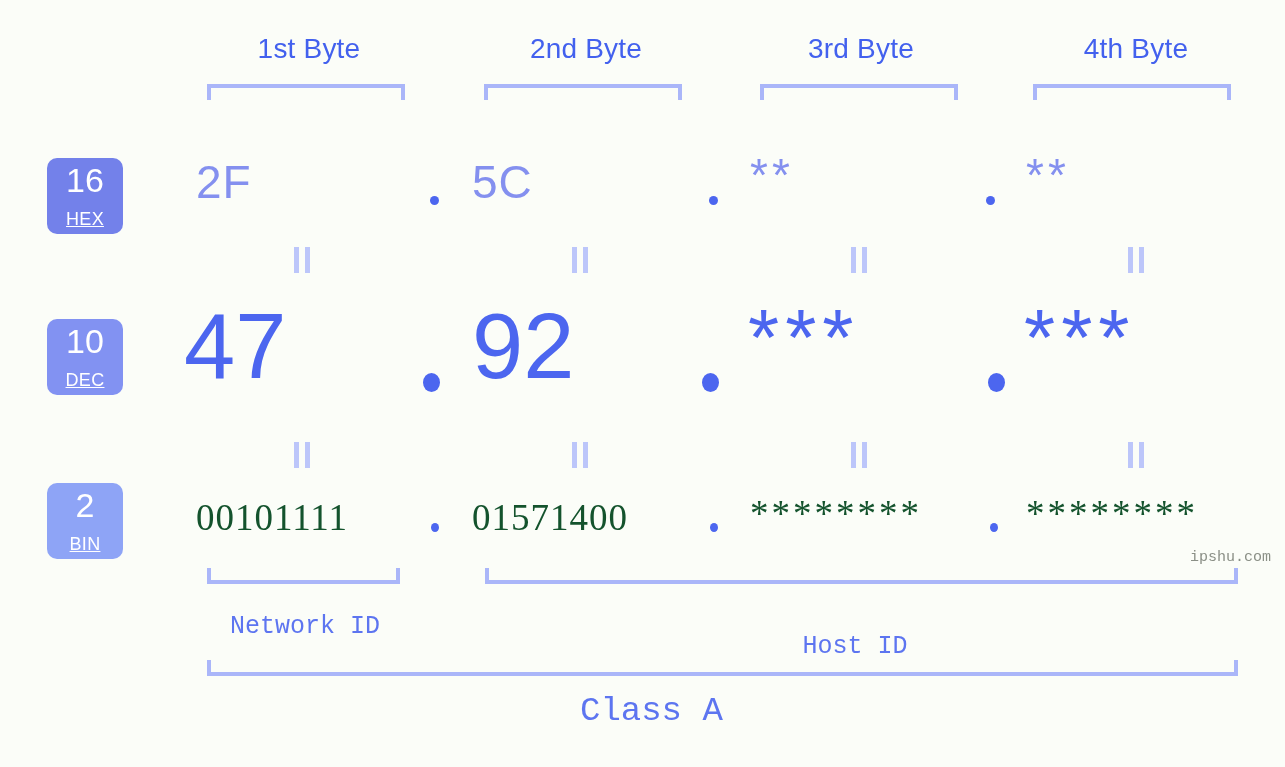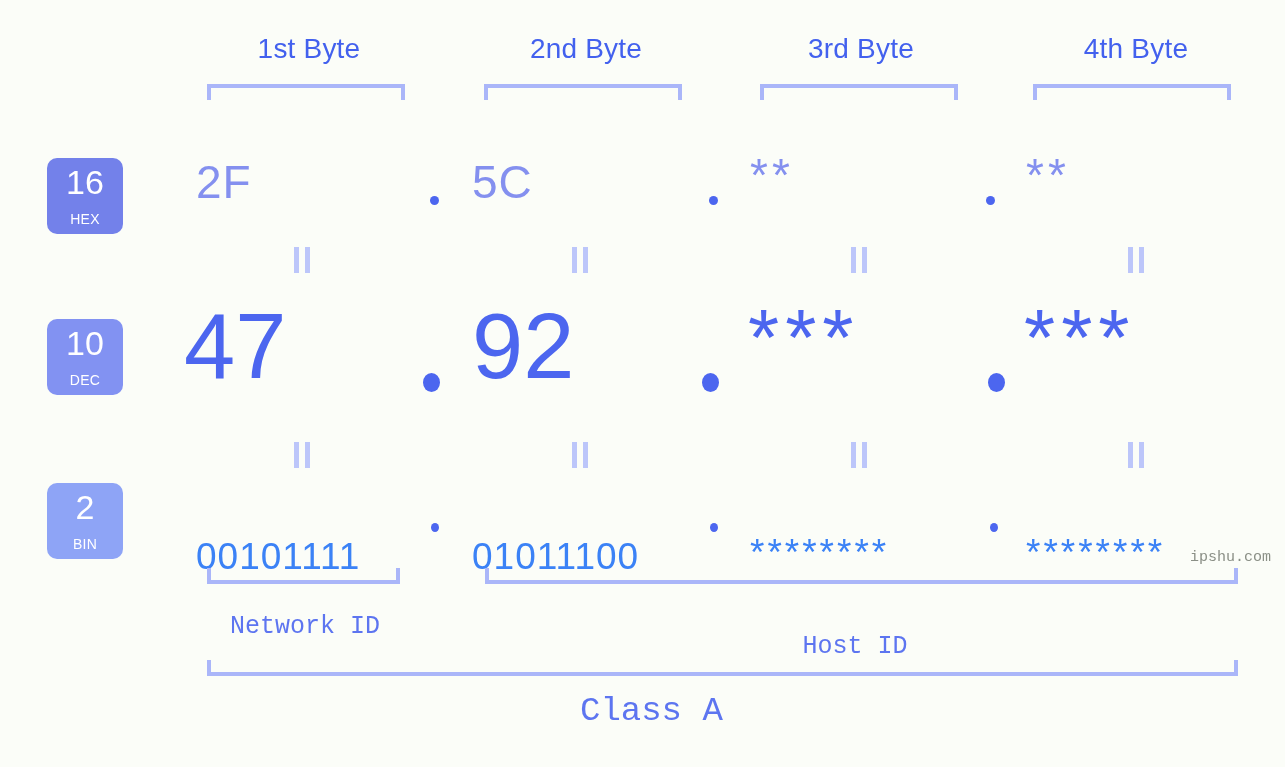--- a/index.html
+++ b/index.html
@@ -66,24 +66,25 @@
     align-items: center;
     justify-content: center;
     line-height: 1;
   }
   .badge .num {
     font-size: 34px;
     font-weight: 400;
     line-height: 0.95;
   }
   .badge .nm {
-    font-size: 14px;
+    font-size: 18px;
     font-weight: 400;
     margin-top: 14px;
     letter-spacing: 0.3px;
+    text-decoration: underline;
   }
 
   
   .val {
     position: absolute;
     text-align: left;
     white-space: nowrap;
   }
 
   .row-hex .val {
@@ -103,24 +104,23 @@
     font-family: "Liberation Sans", sans-serif;
     letter-spacing: 0px;
   }
   .row-dec .val.stars {
     font-size: 80px;
     letter-spacing: 6px;
   }
 
   .row-bin .val {
     font-size: 37px;
-    color: #3b82f6;
-    font-family: Liberation Sans, sans-serif;
+    color: #14532d;
+    font-family: Liberation Serif, serif;
     letter-spacing: 1px;
-    margin-top: 40px;
   }
   .row-bin .val.stars {
     font-size: 37px;
     letter-spacing: 3px;
   }
 
   
   .dot {
     position: absolute;
     border-radius: 50%;
@@ -257,21 +257,21 @@
       <i></i>
     </div>
 
   <div class="row-bin">
     <div class="badge" style="top:483px; background:#8ea4f6;">
       <span class="num">2</span>
       <span class="nm">BIN</span>
     </div>
 
     <div class="val" style="left:196px; top:496px; width:212px;">00101111</div>
-    <div class="val" style="left:472px; top:496px; width:212px;">01011100</div>
+    <div class="val" style="left:472px; top:496px; width:212px;">01571400</div>
     <div class="val stars" style="left:750px; top:492px; width:212px;">********</div>
     <div class="val stars" style="left:1026px; top:492px; width:212px;">********</div>
 
     <div class="dot dot-bin" style="left:431px; top:523px;"></div>
     <div class="dot dot-bin" style="left:710px; top:523px;"></div>
     <div class="dot dot-bin" style="left:990px; top:523px;"></div>
   </div>
 
   <div class="bracket-bottom" style="left:207px; top:568px; width:193px;"></div>
   <div class="bracket-bottom" style="left:485px; top:568px; width:753px;"></div>

